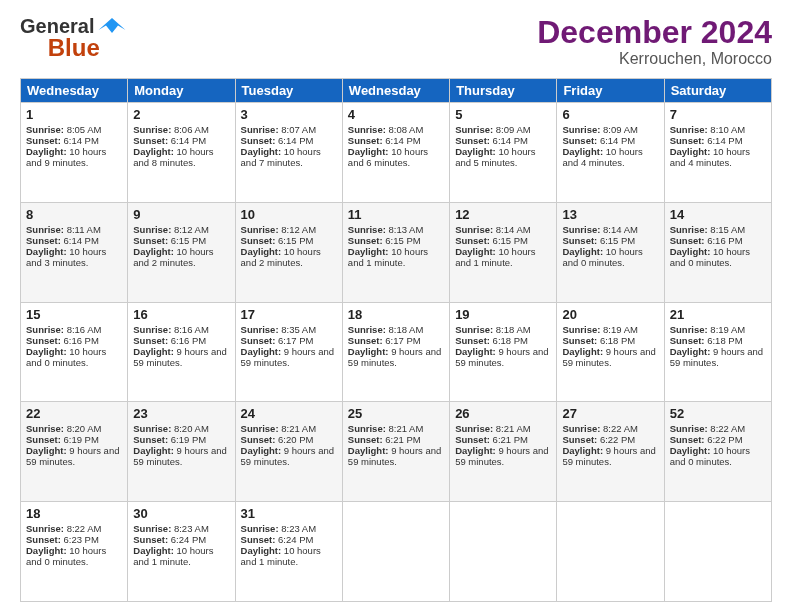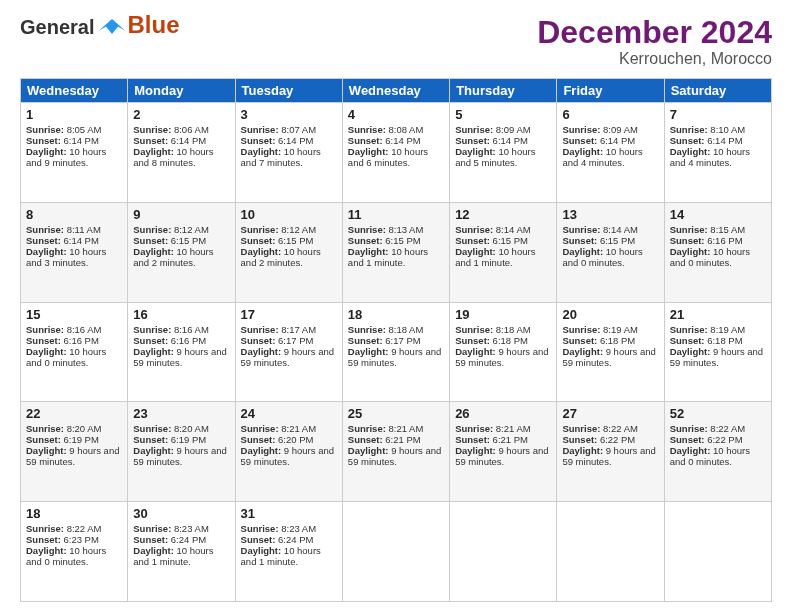--- a/index.html
+++ b/index.html
@@ -18,22 +18,22 @@
       flex-direction: column;
     }
     .header {
       display: flex;
       justify-content: space-between;
       align-items: flex-start;
       margin-bottom: 10px;
     }
     .logo {
       display: flex;
-      flex-direction: row;
-      align-items: flex-end;
+      flex-direction: column;
+      align-items: center;
     }
     .logo-text {
       display: flex;
       align-items: center;
       gap: 0;
     }
     .logo-icon {
       width: 30px;
       height: 22px;
       margin-left: 3px;
@@ -143,21 +143,21 @@
           <td><span class="day-num">9</span><span style="font-weight:bold;">Sunrise: </span><span>8:12 AM</span><br><span style="font-weight:bold;">Sunset: </span><span>6:15 PM</span><br><span style="font-weight:bold;">Daylight: </span><span>10 hours and 2 minutes.</span></td>
           <td><span class="day-num">10</span><span style="font-weight:bold;">Sunrise: </span><span>8:12 AM</span><br><span style="font-weight:bold;">Sunset: </span><span>6:15 PM</span><br><span style="font-weight:bold;">Daylight: </span><span>10 hours and 2 minutes.</span></td>
           <td><span class="day-num">11</span><span style="font-weight:bold;">Sunrise: </span><span>8:13 AM</span><br><span style="font-weight:bold;">Sunset: </span><span>6:15 PM</span><br><span style="font-weight:bold;">Daylight: </span><span>10 hours and 1 minute.</span></td>
           <td><span class="day-num">12</span><span style="font-weight:bold;">Sunrise: </span><span>8:14 AM</span><br><span style="font-weight:bold;">Sunset: </span><span>6:15 PM</span><br><span style="font-weight:bold;">Daylight: </span><span>10 hours and 1 minute.</span></td>
           <td><span class="day-num">13</span><span style="font-weight:bold;">Sunrise: </span><span>8:14 AM</span><br><span style="font-weight:bold;">Sunset: </span><span>6:15 PM</span><br><span style="font-weight:bold;">Daylight: </span><span>10 hours and 0 minutes.</span></td>
           <td><span class="day-num">14</span><span style="font-weight:bold;">Sunrise: </span><span>8:15 AM</span><br><span style="font-weight:bold;">Sunset: </span><span>6:16 PM</span><br><span style="font-weight:bold;">Daylight: </span><span>10 hours and 0 minutes.</span></td>
         </tr>
         <tr>
           <td><span class="day-num">15</span><span style="font-weight:bold;">Sunrise: </span><span>8:16 AM</span><br><span style="font-weight:bold;">Sunset: </span><span>6:16 PM</span><br><span style="font-weight:bold;">Daylight: </span><span>10 hours and 0 minutes.</span></td>
           <td><span class="day-num">16</span><span style="font-weight:bold;">Sunrise: </span><span>8:16 AM</span><br><span style="font-weight:bold;">Sunset: </span><span>6:16 PM</span><br><span style="font-weight:bold;">Daylight: </span><span>9 hours and 59 minutes.</span></td>
-          <td><span class="day-num">17</span><span style="font-weight:bold;">Sunrise: </span><span>8:17 AM</span><br><span style="font-weight:bold;">Sunset: </span><span>6:17 PM</span><br><span style="font-weight:bold;">Daylight: </span><span>9 hours and 59 minutes.</span></td>
+          <td><span class="day-num">17</span><span style="font-weight:bold;">Sunrise: </span><span>8:35 AM</span><br><span style="font-weight:bold;">Sunset: </span><span>6:17 PM</span><br><span style="font-weight:bold;">Daylight: </span><span>9 hours and 59 minutes.</span></td>
           <td><span class="day-num">18</span><span style="font-weight:bold;">Sunrise: </span><span>8:18 AM</span><br><span style="font-weight:bold;">Sunset: </span><span>6:17 PM</span><br><span style="font-weight:bold;">Daylight: </span><span>9 hours and 59 minutes.</span></td>
           <td><span class="day-num">19</span><span style="font-weight:bold;">Sunrise: </span><span>8:18 AM</span><br><span style="font-weight:bold;">Sunset: </span><span>6:18 PM</span><br><span style="font-weight:bold;">Daylight: </span><span>9 hours and 59 minutes.</span></td>
           <td><span class="day-num">20</span><span style="font-weight:bold;">Sunrise: </span><span>8:19 AM</span><br><span style="font-weight:bold;">Sunset: </span><span>6:18 PM</span><br><span style="font-weight:bold;">Daylight: </span><span>9 hours and 59 minutes.</span></td>
           <td><span class="day-num">21</span><span style="font-weight:bold;">Sunrise: </span><span>8:19 AM</span><br><span style="font-weight:bold;">Sunset: </span><span>6:18 PM</span><br><span style="font-weight:bold;">Daylight: </span><span>9 hours and 59 minutes.</span></td>
         </tr>
         <tr>
           <td><span class="day-num">22</span><span style="font-weight:bold;">Sunrise: </span><span>8:20 AM</span><br><span style="font-weight:bold;">Sunset: </span><span>6:19 PM</span><br><span style="font-weight:bold;">Daylight: </span><span>9 hours and 59 minutes.</span></td>
           <td><span class="day-num">23</span><span style="font-weight:bold;">Sunrise: </span><span>8:20 AM</span><br><span style="font-weight:bold;">Sunset: </span><span>6:19 PM</span><br><span style="font-weight:bold;">Daylight: </span><span>9 hours and 59 minutes.</span></td>
           <td><span class="day-num">24</span><span style="font-weight:bold;">Sunrise: </span><span>8:21 AM</span><br><span style="font-weight:bold;">Sunset: </span><span>6:20 PM</span><br><span style="font-weight:bold;">Daylight: </span><span>9 hours and 59 minutes.</span></td>
           <td><span class="day-num">25</span><span style="font-weight:bold;">Sunrise: </span><span>8:21 AM</span><br><span style="font-weight:bold;">Sunset: </span><span>6:21 PM</span><br><span style="font-weight:bold;">Daylight: </span><span>9 hours and 59 minutes.</span></td>

